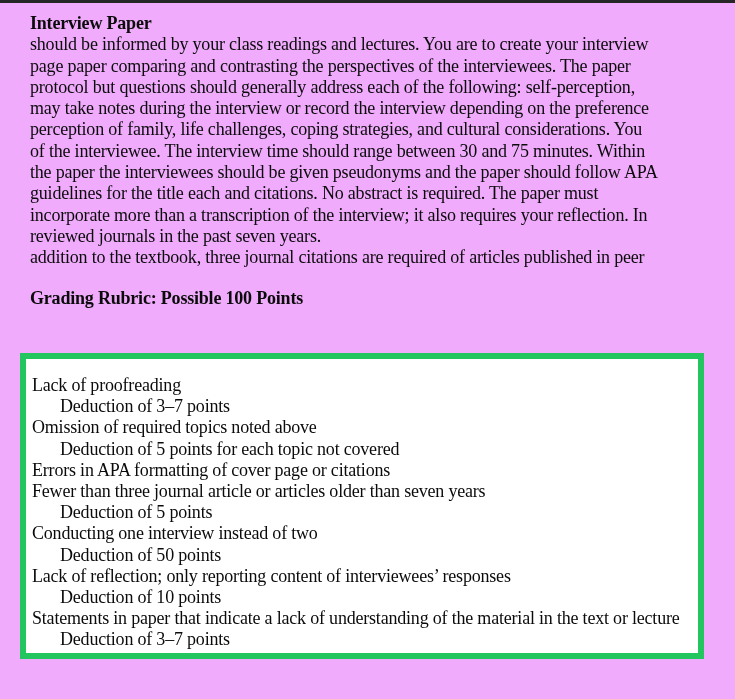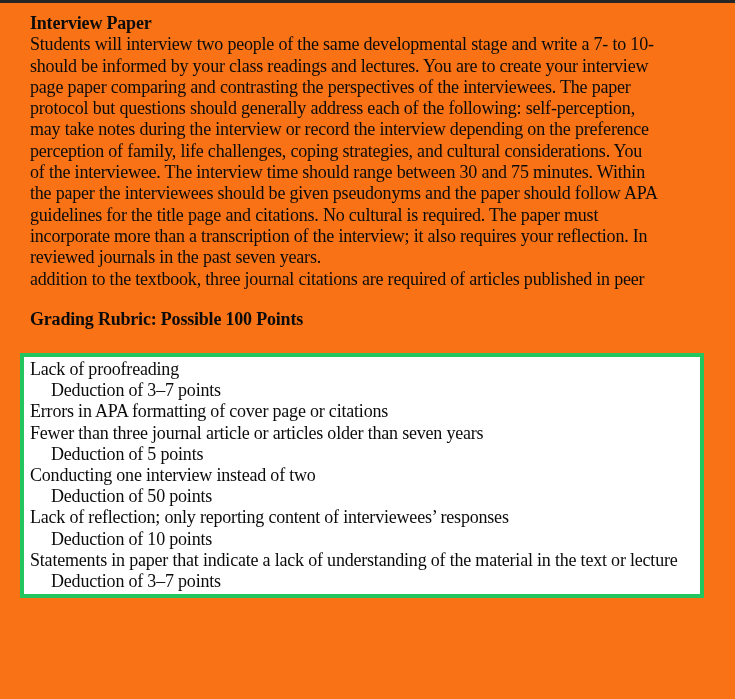--- a/index.html
+++ b/index.html
@@ -9,21 +9,21 @@
     height: 699px;
     background: #ffffff;
     overflow: hidden;
     font-family: "Liberation Serif", serif;
     color: #0b0b0b;
   }
   .page {
     position: relative;
     width: 735px;
     height: 699px;
-    background: #f97316;
+    background: #f0abfc;
   }
   .top-rule {
     position: absolute;
     top: 0;
     left: 0;
     width: 735px;
     height: 3px;
     background: #262626;
   }
   .content {
@@ -46,66 +46,69 @@
     font-weight: bold;
     margin-top: 19px;
     white-space: nowrap;
   }
   .rubric-box {
     position: absolute;
     left: 20px;
     top: 353px;
     width: 684px;
     box-sizing: border-box;
-    border: 4px solid #22c55e;
+    border: 6px solid #22c55e;
     background: #ffffff;
-    padding: 2px 2px 2px 6px;
+    padding: 16px 2px 2px 6px;
     font-size: 18px;
     line-height: 21.2px;
     letter-spacing: -0.2px;
   }
   .criterion {
     
   }
   .deduction {
-    margin-left: 21px;
+    margin-left: 28px;
     white-space: nowrap;
   }
 </style>
 </head>
 <body>
 
 <div class="page">
   <div class="top-rule"></div>
 
   <div class="content">
     <div class="doc-title">Interview Paper</div>
 
     <div>
-        <div class="pline">Students will interview two people of the same developmental stage and write a 7- to 10-</div>
         <div class="pline">should be informed by your class readings and lectures. You are to create your interview</div>
         <div class="pline">page paper comparing and contrasting the perspectives of the interviewees. The paper</div>
         <div class="pline">protocol but questions should generally address each of the following: self-perception,</div>
         <div class="pline">may take notes during the interview or record the interview depending on the preference</div>
         <div class="pline">perception of family, life challenges, coping strategies, and cultural considerations. You</div>
         <div class="pline">of the interviewee. The interview time should range between 30 and 75 minutes. Within</div>
         <div class="pline">the paper the interviewees should be given pseudonyms and the paper should follow APA</div>
-        <div class="pline">guidelines for the title page and citations. No cultural is required. The paper must</div>
+        <div class="pline">guidelines for the title each and citations. No abstract is required. The paper must</div>
         <div class="pline">incorporate more than a transcription of the interview; it also requires your reflection. In</div>
         <div class="pline">reviewed journals in the past seven years.</div>
         <div class="pline">addition to the textbook, three journal citations are required of articles published in peer</div>
       </div>
 
     <div class="rubric-heading">Grading Rubric: Possible 100 Points</div>
   </div>
 
   <div class="rubric-box">
       <div>
         <div class="criterion">Lack of proofreading</div>
         <div class="deduction">Deduction of 3–7 points</div>
+      </div>
+      <div>
+        <div class="criterion">Omission of required topics noted above</div>
+        <div class="deduction">Deduction of 5 points for each topic not covered</div>
       </div>
       <div>
         <div class="criterion">Errors in APA formatting of cover page or citations</div>
       </div>
       <div>
         <div class="criterion">Fewer than three journal article or articles older than seven years</div>
         <div class="deduction">Deduction of 5 points</div>
       </div>
       <div>
         <div class="criterion">Conducting one interview instead of two</div>

